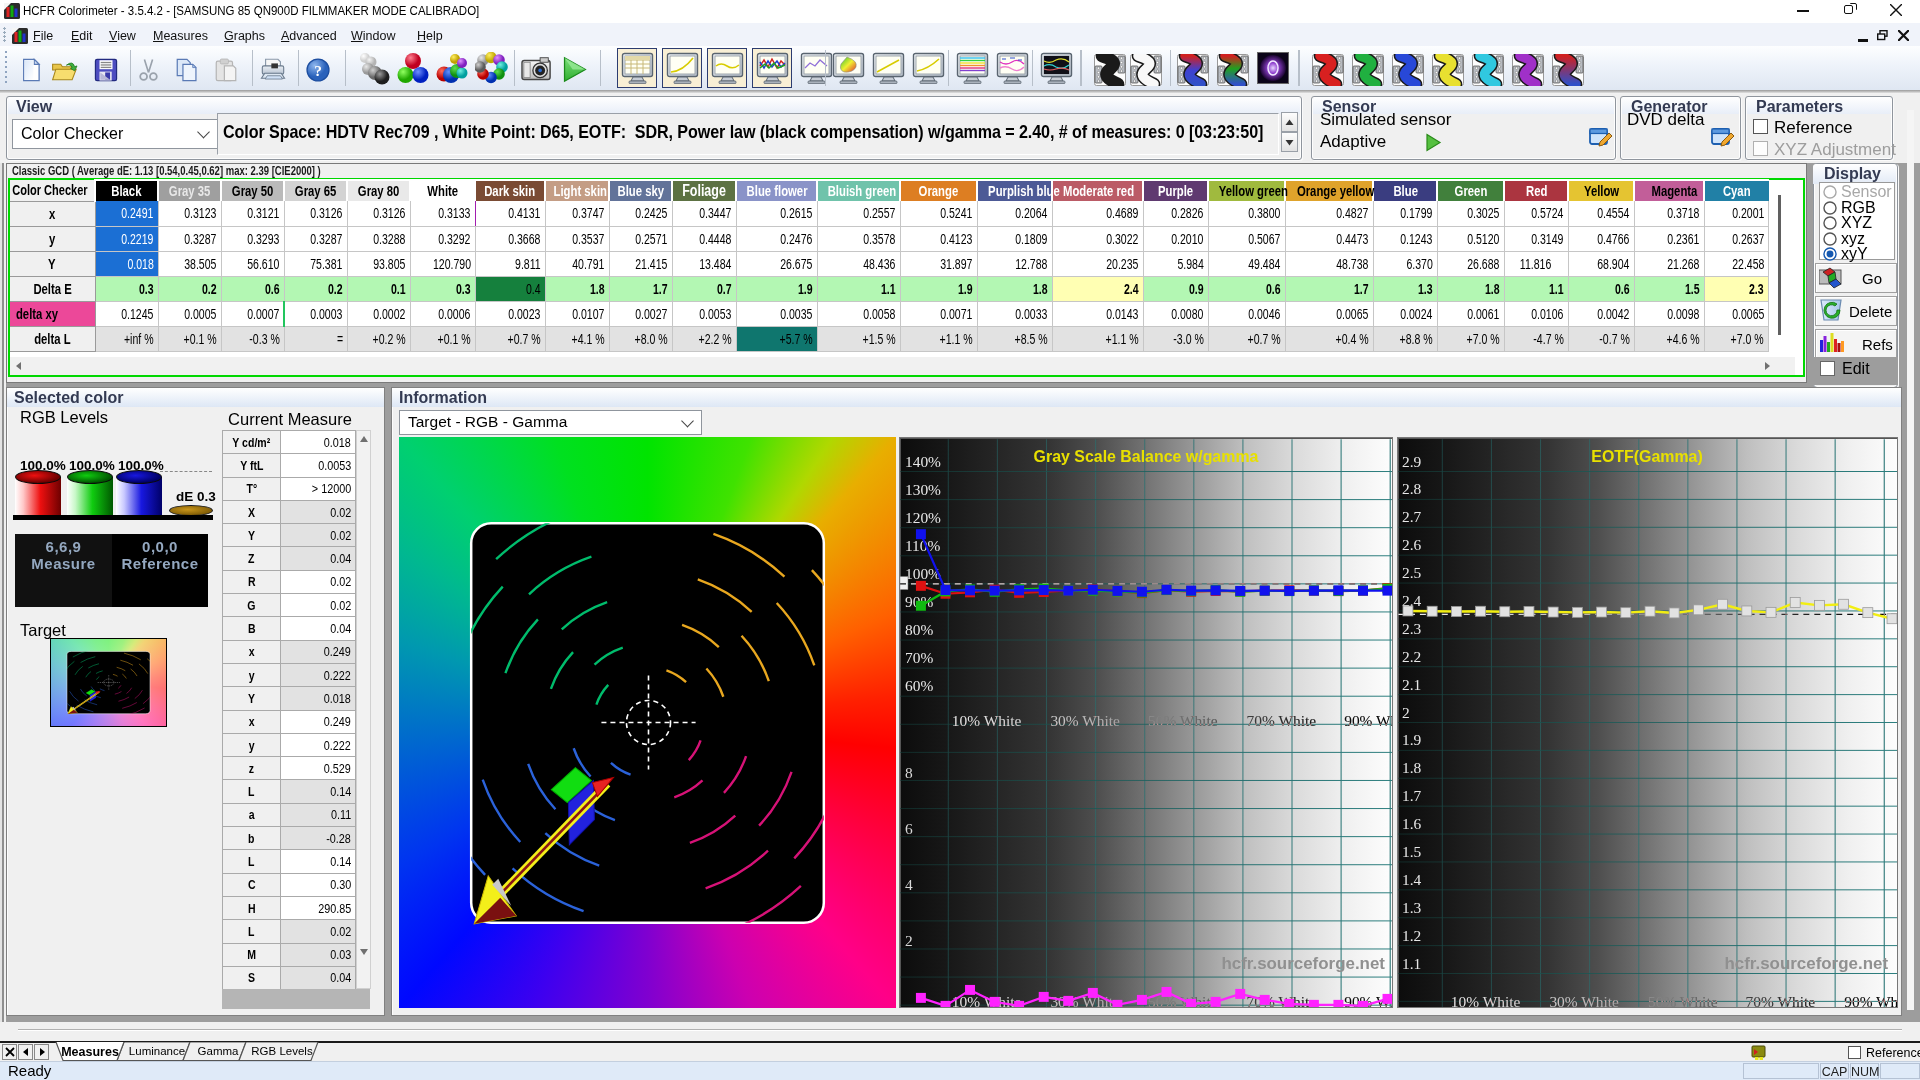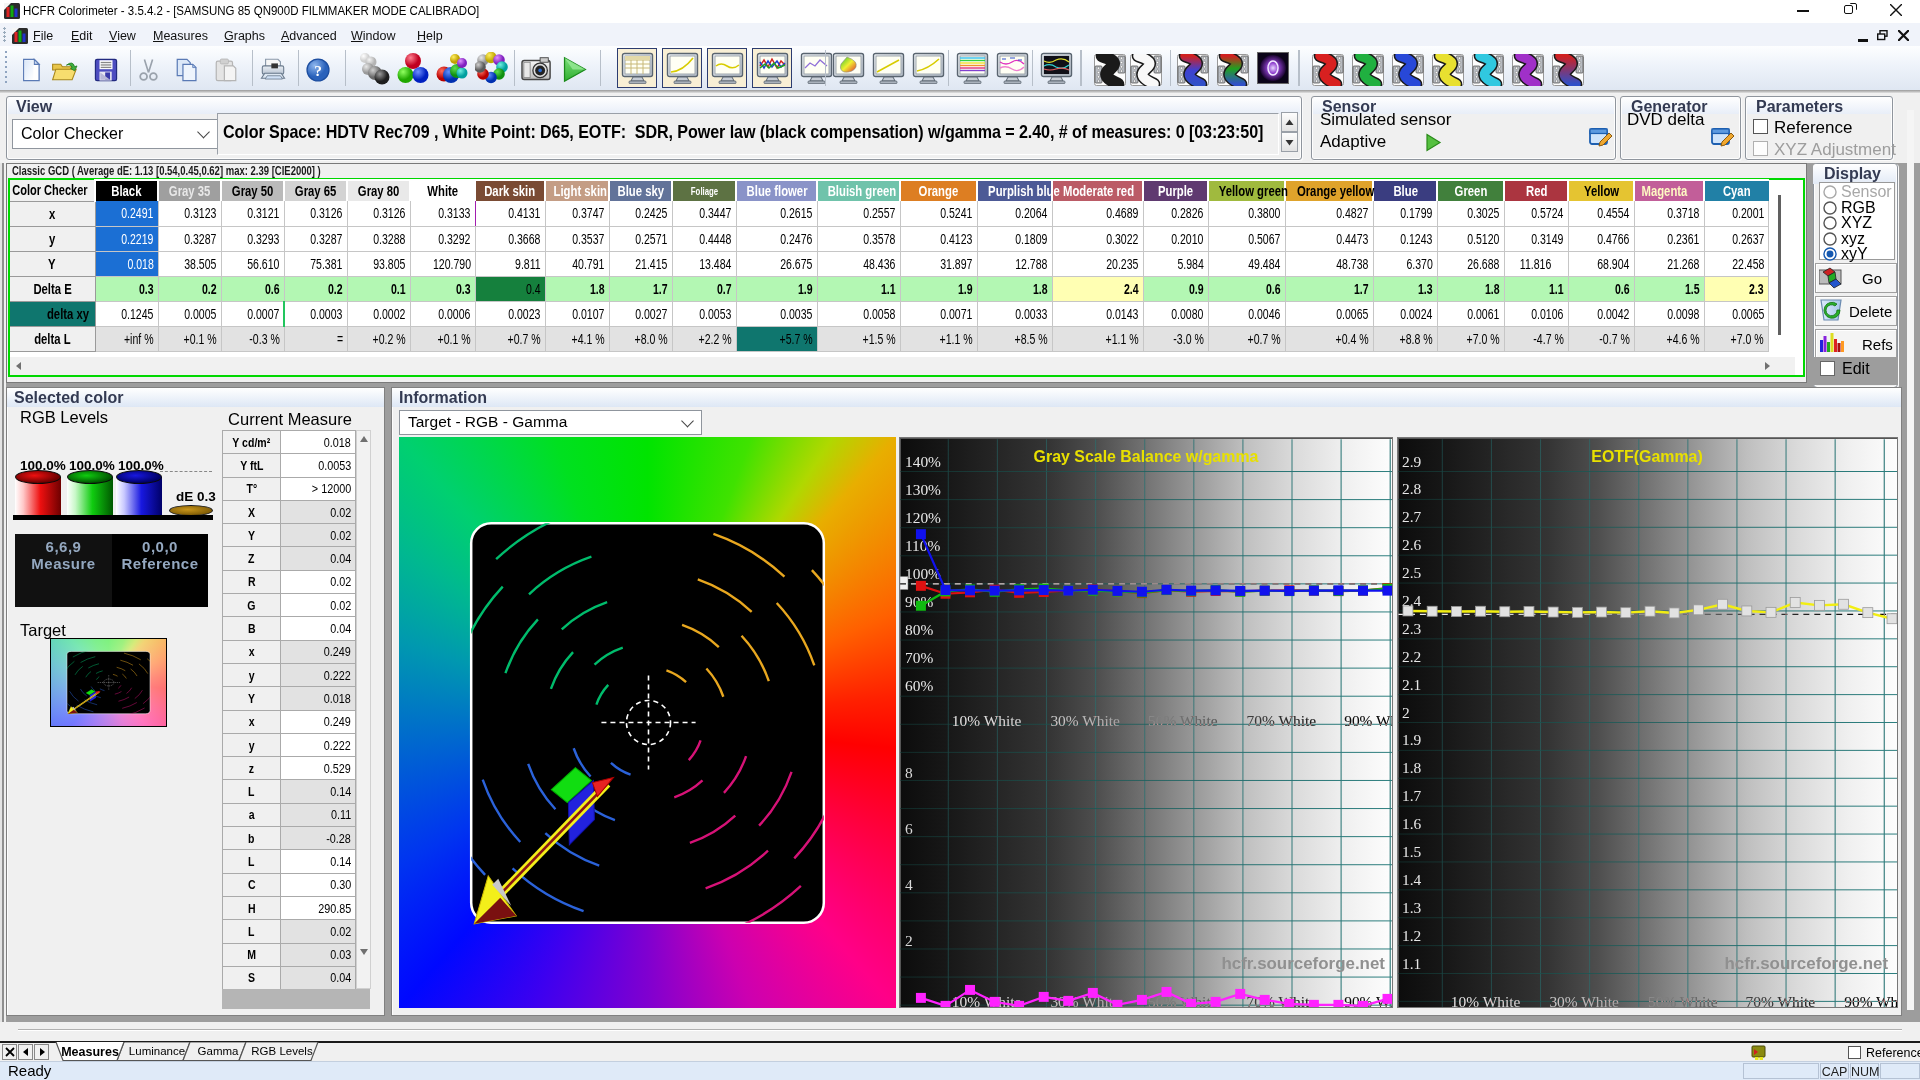--- a/index.html
+++ b/index.html
@@ -789,34 +789,34 @@
         </td>
         <td style="background:#000;color:#fff;font-weight:bold;text-align:center;font-size:14.5px;border-left:2px solid #fff;border-top:2px solid #fff;white-space:nowrap"><span class="ch">Black</span></td>
         <td style="background:#9f9f9f;color:#e8e8e8;font-weight:bold;text-align:center;font-size:14.5px;border-left:2px solid #fff;border-top:2px solid #fff;white-space:nowrap"><span class="ch">Gray 35</span></td>
         <td style="background:#bababa;color:#000;font-weight:bold;text-align:center;font-size:14.5px;border-left:2px solid #fff;border-top:2px solid #fff;white-space:nowrap"><span class="ch">Gray 50</span></td>
         <td style="background:#d3d3d3;color:#000;font-weight:bold;text-align:center;font-size:14.5px;border-left:2px solid #fff;border-top:2px solid #fff;white-space:nowrap"><span class="ch">Gray 65</span></td>
         <td style="background:#e9e9e9;color:#000;font-weight:bold;text-align:center;font-size:14.5px;border-left:2px solid #fff;border-top:2px solid #fff;white-space:nowrap"><span class="ch">Gray 80</span></td>
         <td style="background:#ffffff;color:#000;font-weight:bold;text-align:center;font-size:14.5px;border-left:2px solid #fff;border-top:2px solid #fff;white-space:nowrap"><span class="ch">White</span></td>
         <td style="background:#7a4b34;color:#fff;font-weight:bold;text-align:center;font-size:14.5px;border-left:2px solid #fff;border-top:2px solid #fff;white-space:nowrap"><span class="ch">Dark skin</span></td>
         <td style="background:#c49d85;color:#fff;font-weight:bold;text-align:center;font-size:14.5px;border-left:2px solid #fff;border-top:2px solid #fff;white-space:nowrap"><span class="ch">Light skin</span></td>
         <td style="background:#627399;color:#fff;font-weight:bold;text-align:center;font-size:14.5px;border-left:2px solid #fff;border-top:2px solid #fff;white-space:nowrap"><span class="ch">Blue sky</span></td>
-        <td style="background:#5d7243;color:#fff;font-weight:bold;text-align:center;font-size:10px;border-left:2px solid #fff;border-top:2px solid #fff;white-space:nowrap"><span class="ch">Foliage</span></td>
+        <td style="background:#5d7243;color:#fff;font-weight:bold;text-align:center;font-size:16px;border-left:2px solid #fff;border-top:2px solid #fff;white-space:nowrap"><span class="ch">Foliage</span></td>
         <td style="background:#8a93c8;color:#fff;font-weight:bold;text-align:center;font-size:14.5px;border-left:2px solid #fff;border-top:2px solid #fff;white-space:nowrap"><span class="ch">Blue flower</span></td>
         <td style="background:#70c3ab;color:#fff;font-weight:bold;text-align:center;font-size:14.5px;border-left:2px solid #fff;border-top:2px solid #fff;white-space:nowrap"><span class="ch">Bluish green</span></td>
         <td style="background:#dd7e22;color:#fff;font-weight:bold;text-align:center;font-size:14.5px;border-left:2px solid #fff;border-top:2px solid #fff;white-space:nowrap"><span class="ch">Orange</span></td>
         <td style="background:#4d5a96;color:#fff;font-weight:bold;text-align:center;font-size:14.5px;border-left:2px solid #fff;border-top:2px solid #fff;white-space:nowrap"><span class="ch">Purplish blue</span></td>
         <td style="background:#bb5b66;color:#fff;font-weight:bold;text-align:center;font-size:14.5px;border-left:2px solid #fff;border-top:2px solid #fff;white-space:nowrap"><span class="ch">Moderate red</span></td>
         <td style="background:#5f3a70;color:#fff;font-weight:bold;text-align:center;font-size:14.5px;border-left:2px solid #fff;border-top:2px solid #fff;white-space:nowrap"><span class="ch">Purple</span></td>
         <td style="background:#a0ba3e;color:#000;font-weight:bold;text-align:center;font-size:14.5px;border-left:2px solid #fff;border-top:2px solid #fff;white-space:nowrap"><span class="ch">Yellow green</span></td>
         <td style="background:#dfa32b;color:#000;font-weight:bold;text-align:center;font-size:14.5px;border-left:2px solid #fff;border-top:2px solid #fff;white-space:nowrap"><span class="ch">Orange yellow</span></td>
         <td style="background:#3a3d80;color:#fff;font-weight:bold;text-align:center;font-size:14.5px;border-left:2px solid #fff;border-top:2px solid #fff;white-space:nowrap"><span class="ch">Blue</span></td>
         <td style="background:#41803c;color:#fff;font-weight:bold;text-align:center;font-size:14.5px;border-left:2px solid #fff;border-top:2px solid #fff;white-space:nowrap"><span class="ch">Green</span></td>
         <td style="background:#ab3540;color:#fff;font-weight:bold;text-align:center;font-size:14.5px;border-left:2px solid #fff;border-top:2px solid #fff;white-space:nowrap"><span class="ch">Red</span></td>
         <td style="background:#e5c431;color:#000;font-weight:bold;text-align:center;font-size:14.5px;border-left:2px solid #fff;border-top:2px solid #fff;white-space:nowrap"><span class="ch">Yellow</span></td>
-        <td style="background:#c25e99;color:#fef9c3;font-weight:bold;text-align:left;font-size:14.5px;border-left:2px solid #fff;border-top:2px solid #fff;white-space:nowrap"><span class="ch">Magenta</span></td>
+        <td style="background:#c25e99;color:#000000;font-weight:bold;text-align:right;font-size:14.5px;border-left:2px solid #fff;border-top:2px solid #fff;white-space:nowrap"><span class="ch">Magenta</span></td>
         <td style="background:#2180a6;color:#fff;font-weight:bold;text-align:center;font-size:14.5px;border-left:2px solid #fff;border-top:2px solid #fff;white-space:nowrap"><span class="ch">Cyan</span></td>
       </tr>
       <tr style="height:25px">
         <td style="background:#f0f0f0;border:1px solid #9a9a9a;border-left:none;font-weight:bold;text-align:center;font-size:14.5px"><span class="cl">x</span></td>
         <td style="text-align:right;padding-right:4px;border-right:1px solid #c6c6c6;border-bottom:1px solid #c6c6c6;overflow:hidden;white-space:nowrap;background:#1b6fd4;color:#fff"><span class="cv">0.2491</span></td>
         <td style="text-align:right;padding-right:4px;border-right:1px solid #c6c6c6;border-bottom:1px solid #c6c6c6;overflow:hidden;white-space:nowrap;"><span class="cv">0.3123</span></td>
         <td style="text-align:right;padding-right:4px;border-right:1px solid #c6c6c6;border-bottom:1px solid #c6c6c6;overflow:hidden;white-space:nowrap;"><span class="cv">0.3121</span></td>
         <td style="text-align:right;padding-right:4px;border-right:1px solid #c6c6c6;border-bottom:1px solid #c6c6c6;overflow:hidden;white-space:nowrap;"><span class="cv">0.3126</span></td>
         <td style="text-align:right;padding-right:4px;border-right:1px solid #c6c6c6;border-bottom:1px solid #c6c6c6;overflow:hidden;white-space:nowrap;"><span class="cv">0.3126</span></td>
         <td style="text-align:right;padding-right:4px;border-right:1px solid #a21caf;border-bottom:1px solid #c6c6c6;overflow:hidden;white-space:nowrap;"><span class="cv">0.3133</span></td>
@@ -914,21 +914,21 @@
         <td style="text-align:right;padding-right:4px;border-right:1px solid #c6c6c6;border-bottom:1px solid #c6c6c6;overflow:hidden;white-space:nowrap;background:#b3f7b3;font-weight:bold"><span class="cv">0.6</span></td>
         <td style="text-align:right;padding-right:4px;border-right:1px solid #c6c6c6;border-bottom:1px solid #c6c6c6;overflow:hidden;white-space:nowrap;background:#b3f7b3;font-weight:bold"><span class="cv">1.7</span></td>
         <td style="text-align:right;padding-right:4px;border-right:1px solid #c6c6c6;border-bottom:1px solid #c6c6c6;overflow:hidden;white-space:nowrap;background:#b3f7b3;font-weight:bold"><span class="cv">1.3</span></td>
         <td style="text-align:right;padding-right:4px;border-right:1px solid #c6c6c6;border-bottom:1px solid #c6c6c6;overflow:hidden;white-space:nowrap;background:#b3f7b3;font-weight:bold"><span class="cv">1.8</span></td>
         <td style="text-align:right;padding-right:4px;border-right:1px solid #c6c6c6;border-bottom:1px solid #c6c6c6;overflow:hidden;white-space:nowrap;background:#b3f7b3;font-weight:bold"><span class="cv">1.1</span></td>
         <td style="text-align:right;padding-right:4px;border-right:1px solid #c6c6c6;border-bottom:1px solid #c6c6c6;overflow:hidden;white-space:nowrap;background:#b3f7b3;font-weight:bold"><span class="cv">0.6</span></td>
         <td style="text-align:right;padding-right:4px;border-right:1px solid #c6c6c6;border-bottom:1px solid #c6c6c6;overflow:hidden;white-space:nowrap;background:#b3f7b3;font-weight:bold"><span class="cv">1.5</span></td>
         <td style="text-align:right;padding-right:4px;border-right:1px solid #c6c6c6;border-bottom:1px solid #c6c6c6;overflow:hidden;white-space:nowrap;background:#ffffb3;font-weight:bold"><span class="cv">2.3</span></td>
       </tr>
       <tr style="height:25px">
-        <td style="background:#0f766e;border:1px solid #9a9a9a;border-left:none;font-weight:bold;text-align:right;font-size:14.5px"><span class="cl">delta xy</span></td>
+        <td style="background:#ec4899;border:1px solid #9a9a9a;border-left:none;font-weight:bold;text-align:left;font-size:14.5px"><span class="cl">delta xy</span></td>
         <td style="text-align:right;padding-right:4px;border-right:1px solid #c6c6c6;border-bottom:1px solid #c6c6c6;overflow:hidden;white-space:nowrap;"><span class="cv">0.1245</span></td>
         <td style="text-align:right;padding-right:4px;border-right:1px solid #c6c6c6;border-bottom:1px solid #c6c6c6;overflow:hidden;white-space:nowrap;"><span class="cv">0.0005</span></td>
         <td style="text-align:right;padding-right:4px;border-right:2px solid #22c55e;border-bottom:1px solid #c6c6c6;overflow:hidden;white-space:nowrap;"><span class="cv">0.0007</span></td>
         <td style="text-align:right;padding-right:4px;border-right:1px solid #c6c6c6;border-bottom:1px solid #c6c6c6;overflow:hidden;white-space:nowrap;"><span class="cv">0.0003</span></td>
         <td style="text-align:right;padding-right:4px;border-right:1px solid #c6c6c6;border-bottom:1px solid #c6c6c6;overflow:hidden;white-space:nowrap;"><span class="cv">0.0002</span></td>
         <td style="text-align:right;padding-right:4px;border-right:1px solid #c6c6c6;border-bottom:1px solid #c6c6c6;overflow:hidden;white-space:nowrap;"><span class="cv">0.0006</span></td>
         <td style="text-align:right;padding-right:4px;border-right:1px solid #c6c6c6;border-bottom:1px solid #c6c6c6;overflow:hidden;white-space:nowrap;"><span class="cv">0.0023</span></td>
         <td style="text-align:right;padding-right:4px;border-right:1px solid #c6c6c6;border-bottom:1px solid #c6c6c6;overflow:hidden;white-space:nowrap;"><span class="cv">0.0107</span></td>
         <td style="text-align:right;padding-right:4px;border-right:1px solid #c6c6c6;border-bottom:1px solid #c6c6c6;overflow:hidden;white-space:nowrap;"><span class="cv">0.0027</span></td>
         <td style="text-align:right;padding-right:4px;border-right:1px solid #c6c6c6;border-bottom:1px solid #c6c6c6;overflow:hidden;white-space:nowrap;"><span class="cv">0.0053</span></td>

